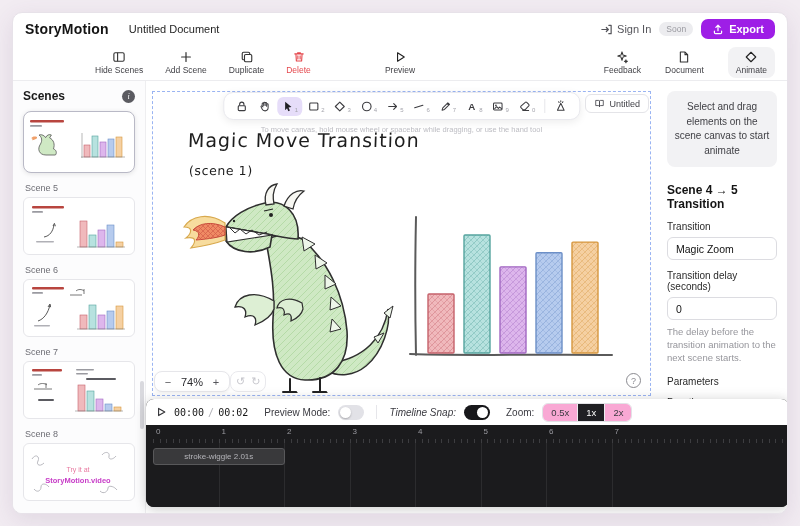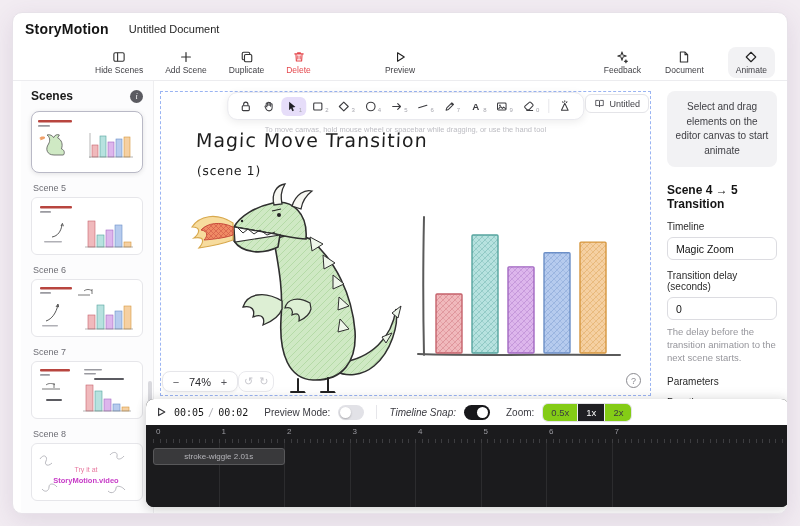--- a/index.html
+++ b/index.html
@@ -25,21 +25,21 @@
   .abar-left { display:flex; gap:22px; margin-left:70px; }
   .aitem { display:flex; flex-direction:column; align-items:center; gap:1px; cursor:pointer; }
   .aitem svg { display:block; }
   .aitem .albl { font-size:8.5px; color:#3f3f44; }
   .aitem.danger .albl { color:#e5484d; }
   .abar-center { position:absolute; left:50%; transform:translateX(-50%); }
   .abar-right { margin-left:auto; display:flex; gap:24px; align-items:center; }
   .aitem.active-tool-mode { background:#f2f2f4; border-radius:8px; padding:3px 8px; }
 
   
-  .content { display:flex; height:439px;padding-left:8px; }
+  .content { display:flex; height:439px; }
 
   
   .scenes { width:133px; border-right:1px solid #eeeef0; background:#fcfcfd; padding:8px 10px; position:relative; overflow:hidden; }
   .scenes-hdr { display:flex; align-items:center; justify-content:space-between; margin-bottom:8px; }
   .scenes-title { font-size:12px; font-weight:600; color:#1a1a1a; }
   .info-dot { width:13px; height:13px; border-radius:50%; background:#5b5b61; color:#fff; font-size:8px; font-style:italic;
               display:flex; align-items:center; justify-content:center; font-family:"Liberation Serif",serif; cursor:pointer; }
   .thumb { background:#fff; border:1px solid #e6e6ea; border-radius:6px; height:58px; width:100%; overflow:hidden; cursor:pointer; }
   .thumb.selected { border:1.5px solid #b9b9c6; border-radius:8px; height:62px; box-shadow:0 1px 5px rgba(0,0,0,.10); }
   .scene-lbl { font-size:9px; color:#6d6d74; margin:10px 0 4px 2px; }
@@ -95,39 +95,56 @@
   .tl-time .sep { color:#b0b0b6; }
   .tl-lbl { font-size:10px; color:#3a3a40; margin-left:8px; }
   .toggle { width:26px; height:15px; border-radius:999px; position:relative; cursor:pointer; }
   .toggle.off { background:#e2e2e7; }
   .toggle.on { background:#18181b; }
   .toggle .knob { position:absolute; top:2px; width:11px; height:11px; border-radius:50%; background:#fff; box-shadow:0 1px 2px rgba(0,0,0,.25); }
   .toggle.off .knob { left:2px; }
   .toggle.on .knob { right:2px; }
   .tl-vsep { width:1px; height:14px; background:#e6e6ea; margin:0 4px; }
   .tl-zoom-group { display:flex; border:1px solid #e2e2e6; border-radius:6px; overflow:hidden; }
-  .tl-zoom-btn { background:#84cc16; border:none; font-size:9.5px; color:#3a3a40; padding:3px 8px; cursor:pointer; border-right:1px solid #ececef; font-family:"Liberation Sans",sans-serif; }
+  .tl-zoom-btn { background:#f9a8d4; border:none; font-size:9.5px; color:#3a3a40; padding:3px 8px; cursor:pointer; border-right:1px solid #ececef; font-family:"Liberation Sans",sans-serif; }
   .tl-zoom-btn:last-child { border-right:none; }
   .tl-zoom-btn.active { background:#1f1f23; color:#fff; }
   .tl-dark { position:relative; height:82px; background:#1b1b1d; }
   .tl-num { position:absolute; top:2px; font-size:8px; color:#9a9aa0; }
   .tl-tick { position:absolute; top:14px; width:1px; height:4px; background:#3d3d40; }
   .tl-gridline { position:absolute; top:18px; bottom:0; width:1px; background:#2c2c2e; }
   .tl-track-bar { position:absolute; top:23px; height:17px; background:#39393b; border:1px solid #58585a; border-radius:3px;
                   display:flex; align-items:center; justify-content:center; font-size:8px; color:#b5b5ba; cursor:grab; white-space:nowrap; overflow:hidden; }
 </style>
 </head>
 <body>
 
 <div class="stage">
 <div class="window">
 
   <div class="hdr">
     <span class="logo">StoryMotion</span>
     <span class="doc-title">Untitled Document</span>
+    <div class="hdr-right">
+      <span class="signin">
+        <svg width="13" height="13" viewBox="0 0 14 14" fill="none" stroke="#55555b" stroke-width="1.3" stroke-linecap="round" stroke-linejoin="round">
+              <path d="M9.5 2.5h2.5v9H9.5"></path>
+              <path d="M2 7h7M6.8 4.8 9 7l-2.2 2.2"></path>
+            </svg>
+        <span>Sign In</span>
+      </span>
+      <span class="soon">Soon</span>
+      <button class="export-btn">
+        <svg width="12" height="12" viewBox="0 0 14 14" fill="none" stroke="#fff" stroke-width="1.4" stroke-linecap="round" stroke-linejoin="round">
+              <path d="M7 9V2.6M4.5 5.1 7 2.6l2.5 2.5"></path>
+              <path d="M2.8 9.4v1.6c0 .8.6 1.4 1.4 1.4h5.6c.8 0 1.4-.6 1.4-1.4V9.4"></path>
+            </svg>
+        <span>Export</span>
+      </button>
+    </div>
   </div>
 
   <div class="abar">
     <div class="abar-left">
       <div class="aitem">
         <svg width="14" height="14" viewBox="0 0 15 15" fill="none" stroke="#333" stroke-width="1.2" stroke-linejoin="round">
               <rect x="2" y="3" width="11" height="9" rx="1.5"></rect>
               <path d="M6 3v9"></path>
             </svg>
         <span class="albl">Hide Scenes</span>
@@ -477,24 +494,24 @@
         <button class="zbtn">+</button>
       </div>
       <div class="histctrl">
         <button class="hbtn">↺</button>
         <button class="hbtn">↻</button>
       </div>
       <div class="help-circle">?</div>
     </main>
 
     <section class="rpanel">
-      <div class="rp-hint">Select and drag elements on the editor canvas to start animate</div>
+      <div class="rp-hint">Select and drag elements on the scene canvas to start animate</div>
       <div class="rp-h3">Scene 4 → 5 Transition</div>
 
-      <div class="rp-lbl">Timeline</div>
+      <div class="rp-lbl">Transition</div>
       <div class="rp-box">
             <span>Magic Zoom</span>
           </div>
 
       <div class="rp-lbl">Transition delay (seconds)</div>
       <input class="rp-input" value="0" style="">
       <div class="rp-help">The delay before the transition animation to the next scene starts.</div>
 
       <div class="rp-lbl" style="margin-top:12px;">Parameters</div>
       <div class="rp-lbl">Duration</div>
@@ -507,21 +524,21 @@
   </div>
 
   <div class="timeline">
     <div class="tl-bar">
       <button class="tl-play">
         <svg width="10" height="10" viewBox="0 0 10 10" fill="none" stroke="#323236" stroke-width="1.1" stroke-linejoin="round">
               <path d="M2.6 1.4v7.2L8.8 5z"></path>
             </svg>
       </button>
       <span class="tl-time">
-        <span>00:05</span>
+        <span>00:00</span>
         <span class="sep">/</span>
         <span>00:02</span>
       </span>
       <span class="tl-lbl">Preview Mode:</span>
       <span class="toggle off">
             <span class="knob"></span>
           </span>
       <span class="tl-vsep"></span>
       <span class="tl-lbl" style="margin-left:0;font-style:italic;">Timeline Snap:</span>
       <span class="toggle on">

